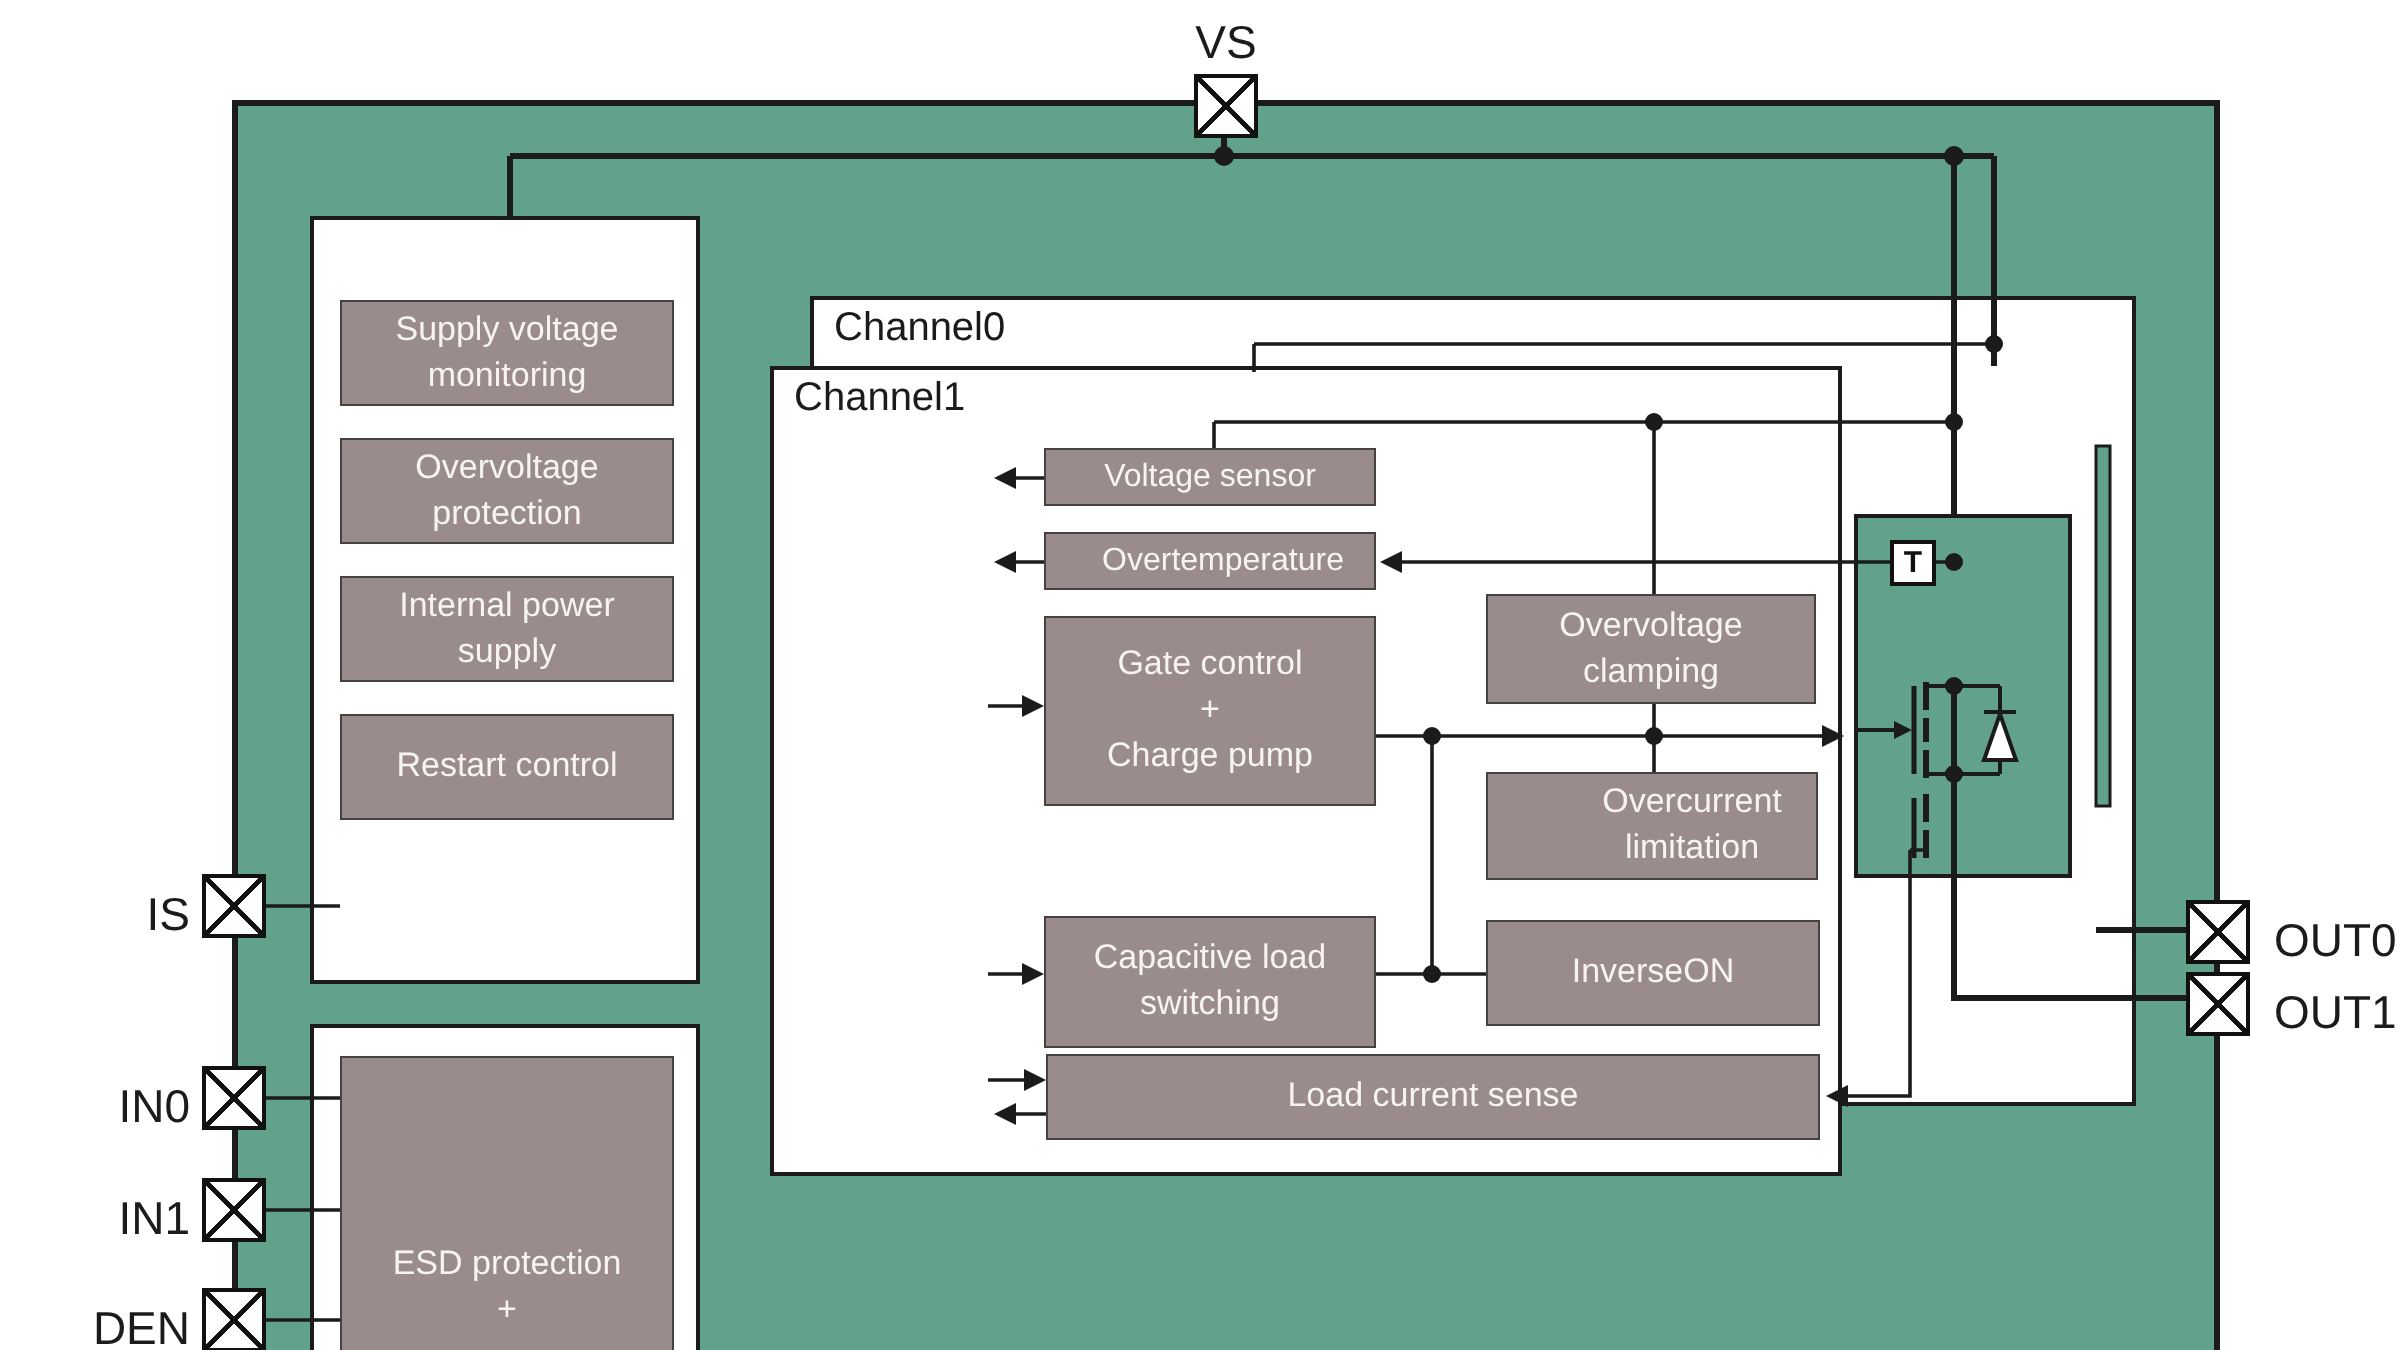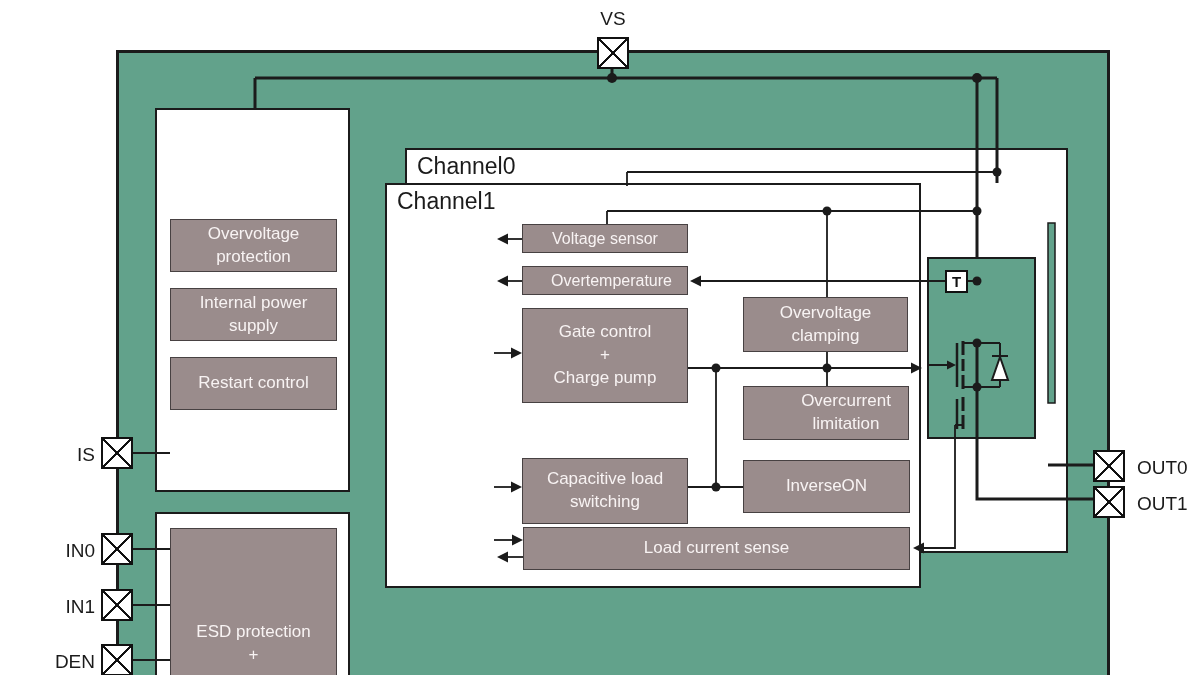--- a/index.html
+++ b/index.html
@@ -3,34 +3,34 @@
 <meta charset="utf-8">
 <style>
   html,body{margin:0;padding:0;background:#ffffff;}
   .stage{position:relative;width:1200px;height:675px;overflow:hidden;background:#ffffff;
          font-family:"Liberation Sans","DejaVu Sans",sans-serif;color:#1b1b1b;}
   
   .chip{position:absolute;left:116px;top:50px;width:994px;height:650px;
         background:#62a28b;border:3px solid #1b1b1b;box-sizing:border-box;z-index:1;}
   
   .panel{position:absolute;background:#ffffff;border:2.5px solid #1b1b1b;box-sizing:border-box;z-index:2;}
-  .panel-label{position:absolute;left:10px;top:3px;font-size:23px;color:#1b1b1b;z-index:4;}
+  .panel-label{position:absolute;left:10px;top:3px;font-size:20px;color:#1b1b1b;z-index:4;}
   
   svg.wiring{position:absolute;left:0;top:0;z-index:3;pointer-events:none;}
   
   .block{position:absolute;background:#9a8c8c;border:1.5px solid #474142;box-sizing:border-box;
          display:flex;align-items:center;justify-content:center;text-align:center;
          color:#f8f3f3;font-size:17px;line-height:1.35;white-space:pre-line;z-index:4;}
   .block.small{font-size:16px;line-height:1.2;}
   
   .pin{position:absolute;width:32px;height:32px;background:#ffffff;border:2px solid #111;box-sizing:border-box;z-index:5;
        background-image:
          linear-gradient(to bottom right, transparent calc(50% - 1.2px), #111 calc(50% - 1.2px), #111 calc(50% + 1.2px), transparent calc(50% + 1.2px)),
          linear-gradient(to top right, transparent calc(50% - 1.2px), #111 calc(50% - 1.2px), #111 calc(50% + 1.2px), transparent calc(50% + 1.2px));}
-  .pin-label{position:absolute;font-size:19px;color:#1b1b1b;z-index:5;white-space:nowrap;}
+  .pin-label{position:absolute;font-size:23px;color:#1b1b1b;z-index:5;white-space:nowrap;}
   .tbox{position:absolute;left:945px;top:270px;width:23px;height:23px;background:#ffffff;border:2px solid #111;
         box-sizing:border-box;display:flex;align-items:center;justify-content:center;
         font-size:15px;font-weight:bold;color:#111;z-index:5;}
 </style>
 </head>
 <body>
 
 <div class="stage">
 
   <div class="chip"></div>
@@ -120,20 +120,22 @@
       <polygon points="690,281 701,275.5 701,286.5"></polygon>
       <polygon points="522,353 511,347.5 511,358.5"></polygon>
       <polygon points="922,368 911,362.5 911,373.5"></polygon>
       <polygon points="522,487 511,481.5 511,492.5"></polygon>
       <polygon points="523,540 512,534.5 512,545.5"></polygon>
       <polygon points="497,557 508,551.5 508,562.5"></polygon>
       <polygon points="913,548 924,542.5 924,553.5"></polygon>
     </g>
   </svg>
 
+  <div class="block" style="left:170px;top:150px;width:167px;height:53px;">Supply voltage
+monitoring</div>
   <div class="block" style="left:170px;top:219px;width:167px;height:53px;">Overvoltage
 protection</div>
   <div class="block" style="left:170px;top:288px;width:167px;height:53px;">Internal power
 supply</div>
   <div class="block" style="left:170px;top:357px;width:167px;height:53px;">Restart control</div>
   <div class="block" style="left:170px;top:528px;width:167px;height:232px;">ESD protection
 +</div>
 
   <div class="block small" style="left:522px;top:224px;width:166px;height:29px;">Voltage sensor</div>
   <div class="block small" style="left:522px;top:266px;width:166px;height:29px;padding-left:13px;">Overtemperature</div>

